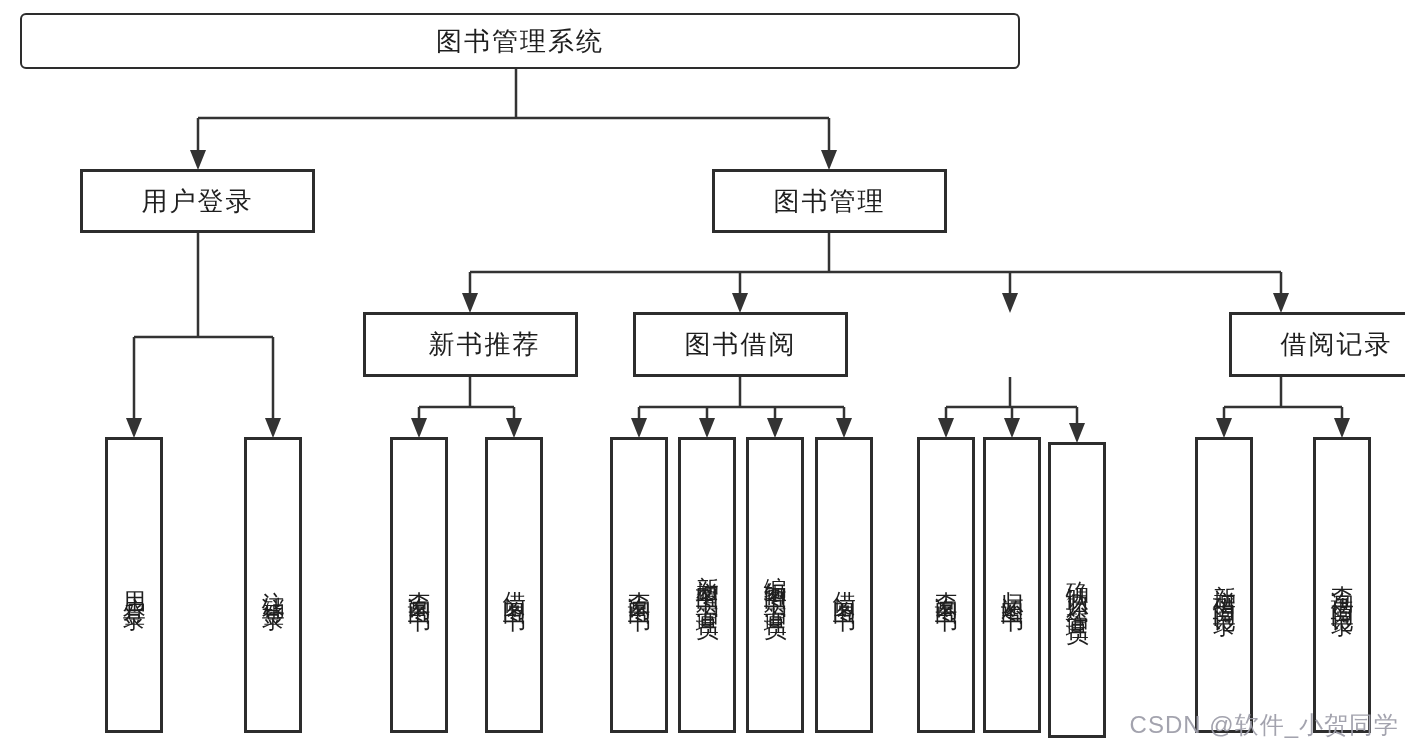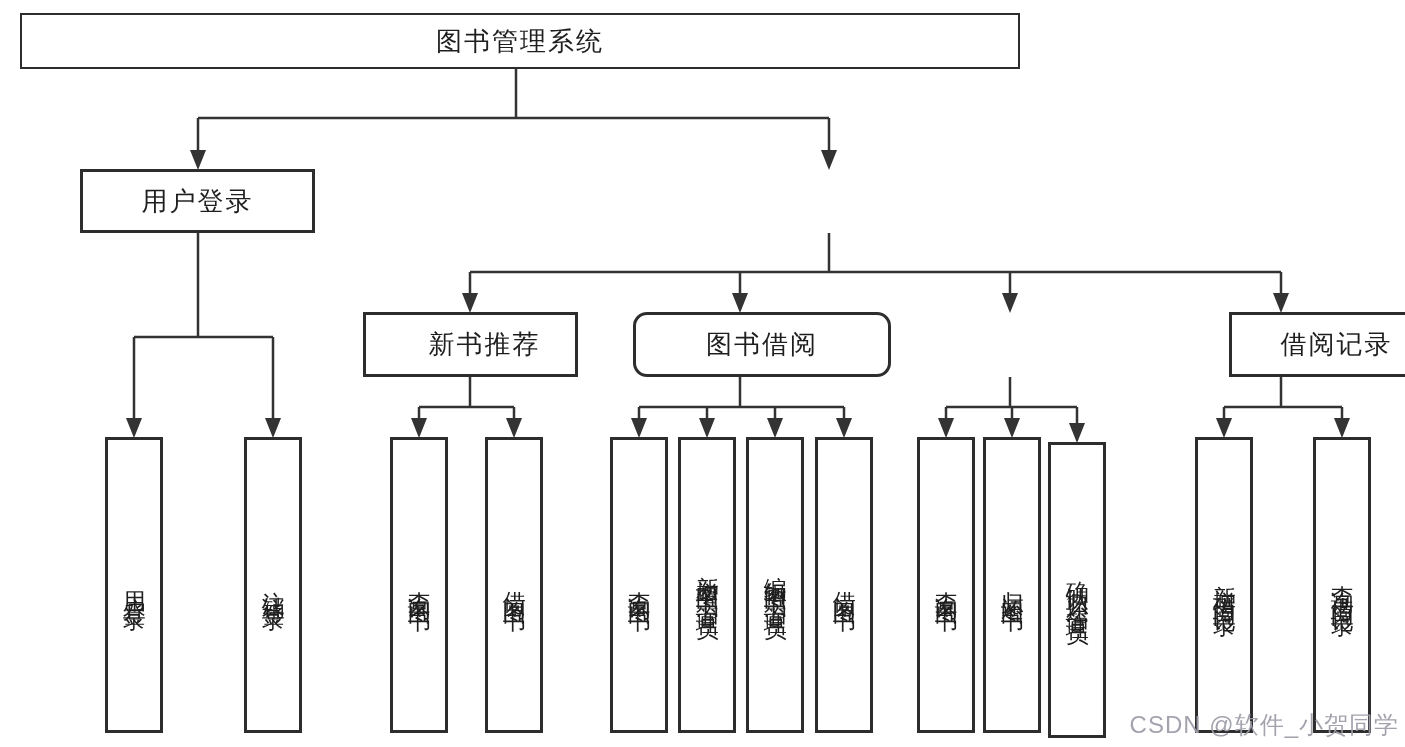--- a/index.html
+++ b/index.html
@@ -73,32 +73,35 @@
       <polygon points="767,418 783,418 775,438"></polygon>
       <polygon points="836,418 852,418 844,438"></polygon>
       <polygon points="938,418 954,418 946,438"></polygon>
       <polygon points="1004,418 1020,418 1012,438"></polygon>
       <polygon points="1069,423 1085,423 1077,443"></polygon>
       <polygon points="1216,418 1232,418 1224,438"></polygon>
       <polygon points="1334,418 1350,418 1342,438"></polygon>
     </g>
   </svg>
 
-  <div class="node root" style="left:20px;top:13px;width:1000px;height:56px;">
+  <div class="node root" style="left:20px;top:13px;width:1000px;height:56px;border-radius:6px;">
     <span>图书管理系统</span>
   </div>
 
   <div class="node lvl2" style="left:80px;top:169px;width:235px;height:64px;">
     <span>用户登录</span>
   </div>
+  <div class="node lvl2" style="left:712px;top:169px;width:235px;height:64px;">
+    <span>图书管理</span>
+  </div>
 
   <div class="node lvl3" style="left:363px;top:312px;width:215px;height:65px;padding-left:28px;">
     <span>新书推荐</span>
   </div>
-  <div class="node lvl3" style="left:633px;top:312px;width:258px;height:65px;border-radius:14px;">
+  <div class="node lvl3" style="left:633px;top:312px;width:215px;height:65px;">
     <span>图书借阅</span>
   </div>
   <div class="node lvl3" style="left:1229px;top:312px;width:215px;height:65px;">
     <span>借阅记录</span>
   </div>
 
   <div class="node leaf" style="left:105px;top:437px;width:58px;height:296px;">
     <span class="vtxt">用户登录</span>
   </div>
   <div class="node leaf" style="left:244px;top:437px;width:58px;height:296px;">

